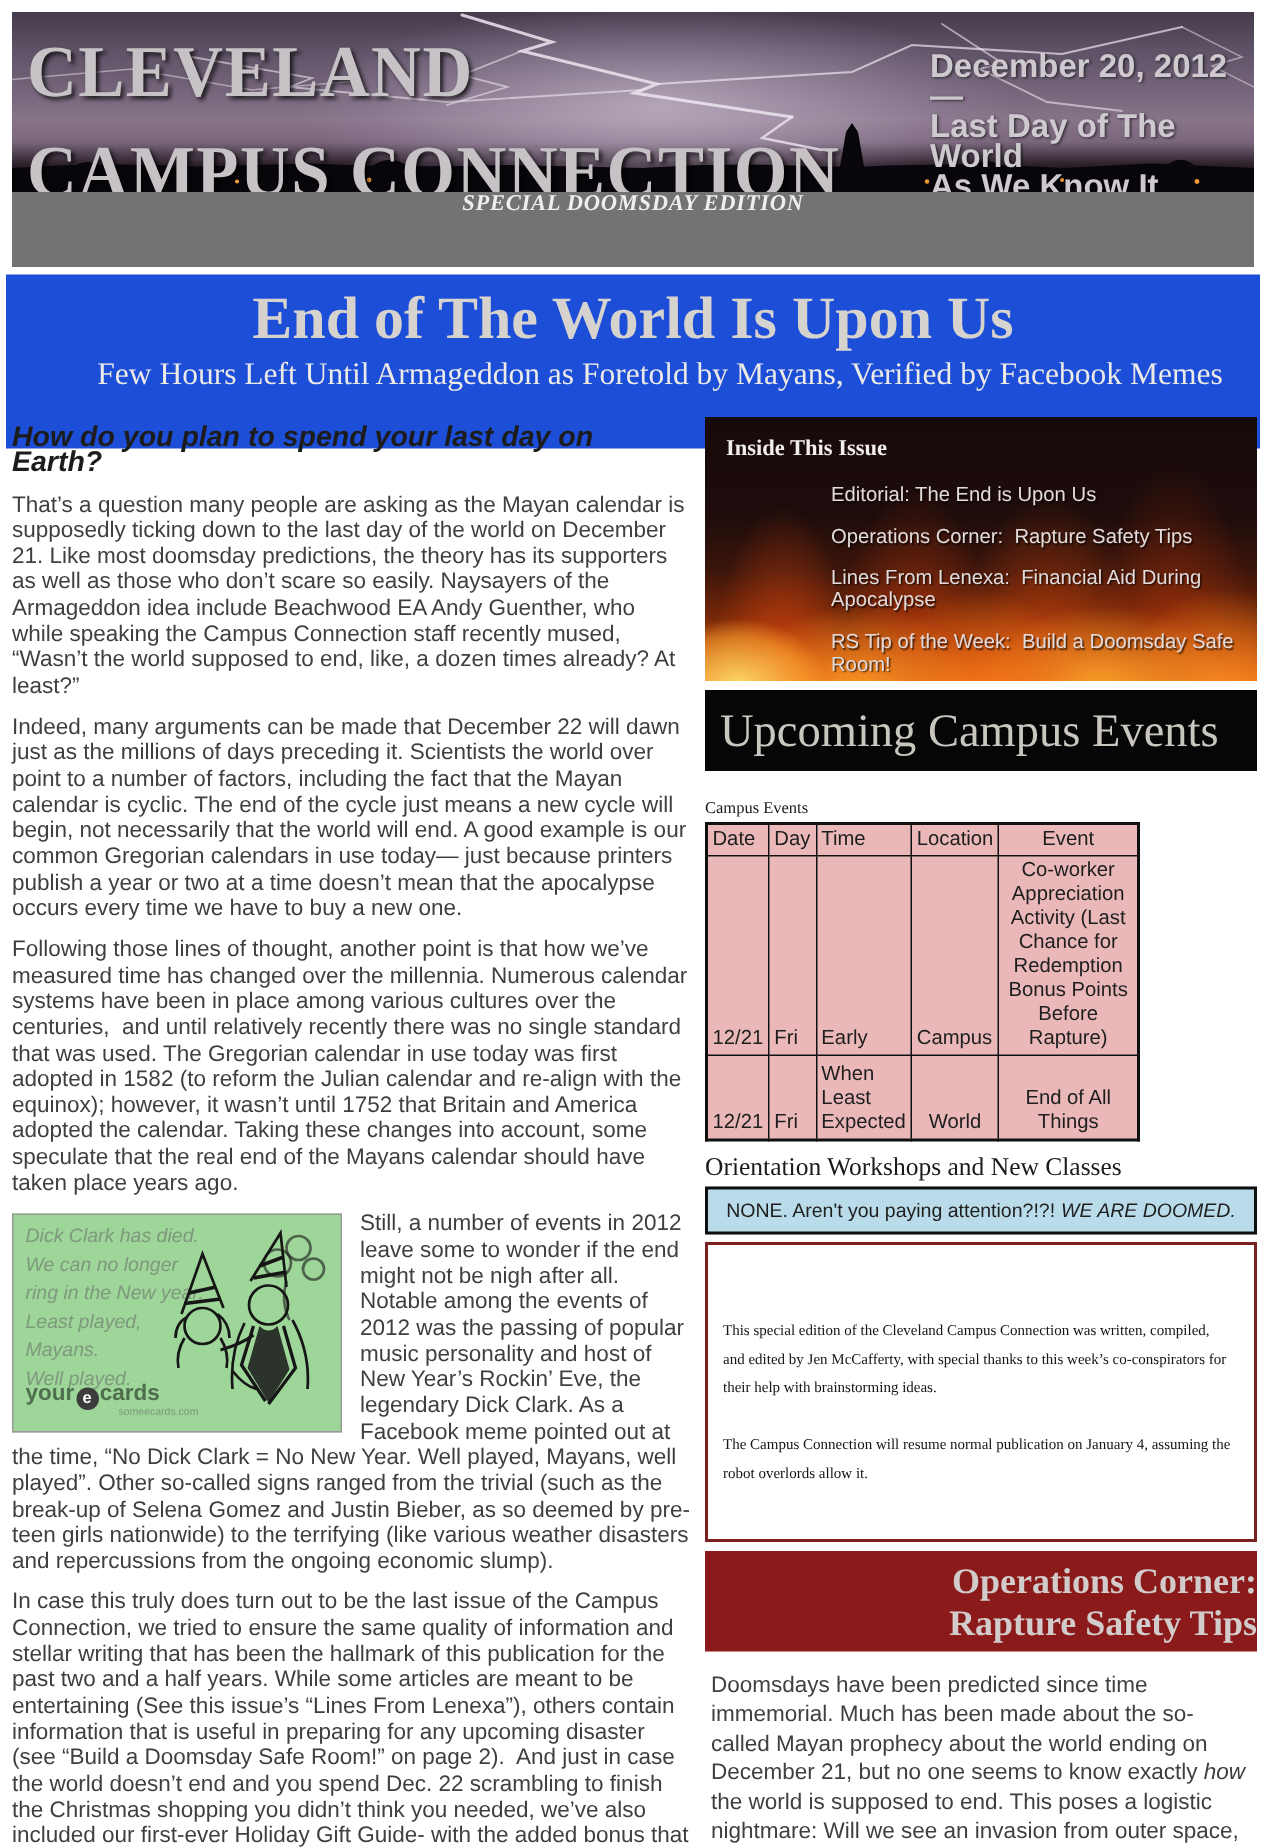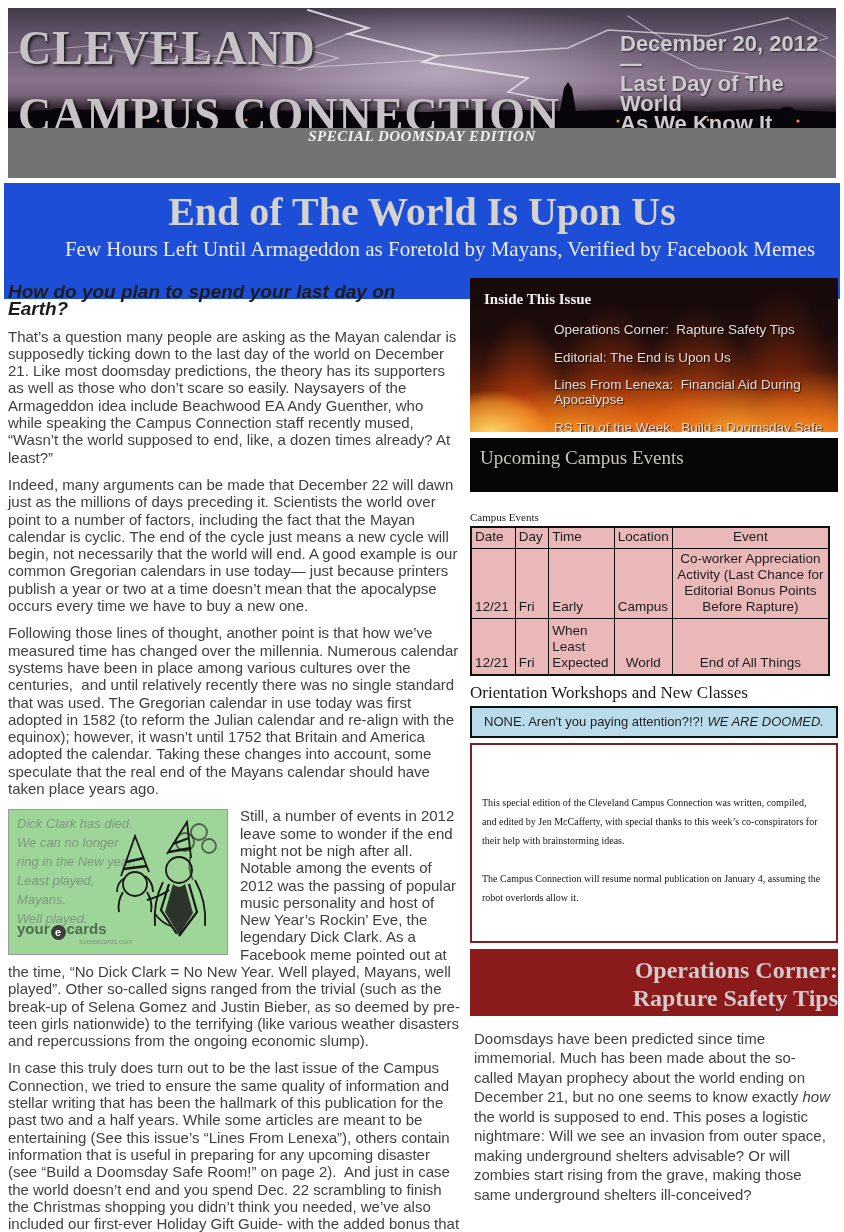--- a/index.html
+++ b/index.html
@@ -44,43 +44,43 @@
     color:#7e997e;}
   .ecard svg{position:absolute;right:0;bottom:0;}
   .ecard-brand{position:absolute;left:8px;bottom:14px;font-size:15px;font-weight:bold;color:#4e6e4e;}
   .ecard-brand .dot{display:inline-block;width:15px;height:15px;border-radius:50%;background:#3c3c3c;
     color:#fff;font-size:11px;line-height:15px;text-align:center;vertical-align:-2px;margin:0 1px;}
   .ecard-sub{position:absolute;left:70px;bottom:4px;font-size:7px;color:#7e997e;}
 
   
   .right-col{position:absolute;left:470px;top:278px;width:368px;}
 
-  .fire-box{position:relative;height:154px;overflow:hidden;
+  .fire-box{position:relative;height:176px;overflow:hidden;
     background:
       radial-gradient(ellipse 80px 60px at 6% 102%, rgba(255,225,110,.95), rgba(255,170,50,.55) 55%, transparent 75%),
       radial-gradient(ellipse 110px 85px at 28% 106%, rgba(255,160,40,.9), transparent 72%),
       radial-gradient(ellipse 95px 105px at 50% 108%, rgba(250,125,25,.85), transparent 72%),
       radial-gradient(ellipse 120px 80px at 72% 104%, rgba(255,170,45,.9), transparent 72%),
       radial-gradient(ellipse 95px 95px at 94% 104%, rgba(255,145,35,.85), transparent 72%),
       radial-gradient(ellipse 60px 150px at 14% 100%, rgba(215,70,15,.75), transparent 78%),
       radial-gradient(ellipse 70px 170px at 38% 102%, rgba(195,60,12,.7), transparent 78%),
       radial-gradient(ellipse 80px 160px at 62% 100%, rgba(210,72,15,.7), transparent 78%),
       radial-gradient(ellipse 70px 180px at 85% 100%, rgba(185,55,10,.65), transparent 80%),
       linear-gradient(to bottom,#170a0b 0%,#1e0c0b 38%,#3c150b 58%,#6f2508 74%,#aa3d08 88%,#d95d10 100%);}
   .fire-title{padding:13px 0 0 14px;font-family:"Liberation Serif",serif;font-weight:bold;
     font-size:15px;color:#f2eeee;}
   .fire-list{list-style:none;margin:14px 0 0;padding:0 6px 0 84px;}
   .fire-list li{margin-bottom:12.5px;font-size:13.5px;color:#e3dada;text-shadow:1px 1px 1px rgba(0,0,0,.7);}
 
   .events-banner{margin-top:6px;height:54px;background:#060606;}
   .events-banner span{display:inline-block;padding:9px 0 0 10px;font-family:"Liberation Serif",serif;
-    font-size:19px;color:#c9c6bf;}
+    font-size:31px;color:#c9c6bf;}
 
   .table-title{margin-top:19px;font-family:"Liberation Serif",serif;font-size:11px;color:#1a1a1a;}
-  table.events{margin-top:3px;border-collapse:collapse;border:2px solid #101010;width:360px;
+  table.events{margin-top:3px;border-collapse:collapse;border:2px solid #101010;width:290px;
     font-size:13.5px;color:#1e1e1e;padding-left:16px;}
   table.events th,table.events td{border:1px solid #101010;background:#eab8b8;
     padding:1px 3px 3px;vertical-align:bottom;text-align:left;font-weight:normal;line-height:16px;}
   table.events thead tr{height:20px;}
   table.events tr.r1{height:70px;}
   table.events tr.r2{height:56px;}
   table.events th.ev,table.events td.ev{text-align:center;}
   table.events td.ctr{text-align:center;}
 
   .workshops-title{margin-top:7px;font-family:"Liberation Serif",serif;font-size:17px;color:#1a1a1a;}
@@ -193,22 +193,22 @@
     </div>
     <p>In case this truly does turn out to be the last issue of the Campus Connection, we tried to ensure the same quality of information and stellar writing that has been the hallmark of this publication for the past two and a half years. While some articles are meant to be entertaining (See this issue’s “Lines From Lenexa”), others contain information that is useful in preparing for any upcoming disaster (see “Build a Doomsday Safe Room!” on page 2).&nbsp; And just in case the world doesn’t end and you spend Dec. 22 scrambling to finish the Christmas shopping you didn’t think you needed, we’ve also included our first-ever Holiday Gift Guide- with the added bonus that each item is Doomsday related, so you’ll be covered no matter what happens.</p>
 
   </main>
 
   <aside class="right-col">
 
     <div class="fire-box">
       <div class="fire-title">Inside This Issue</div>
       <ul class="fire-list">
+        <li>Editorial: The End is Upon Us</li>
         <li>Operations Corner:&nbsp; Rapture Safety Tips</li>
-        <li>Editorial: The End is Upon Us</li>
         <li>Lines From Lenexa:&nbsp; Financial Aid During Apocalypse</li>
         <li>RS Tip of the Week:&nbsp; Build a Doomsday Safe Room!</li>
         <li>Holiday/End of World Gift Guide</li>
         <li>Getting to Know...&nbsp; Oh, What’s the Point?/The 4 horsemen</li>
       </ul>
     </div>
 
     <div class="events-banner">
       <span>Upcoming Campus Events</span>
     </div>
@@ -231,21 +231,21 @@
           <th>Location</th>
           <th class="ev">Event</th>
         </tr>
       </thead>
       <tbody>
         <tr class="r1">
           <td>12/21</td>
           <td>Fri</td>
           <td>Early</td>
           <td>Campus</td>
-          <td class="ev">Co-worker Appreciation Activity (Last Chance for Editorial Bonus Points Before Rapture)</td>
+          <td class="ev">Co-worker Appreciation Activity (Last Chance for Redemption Bonus Points Before Rapture)</td>
         </tr>
         <tr class="r2">
           <td>12/21</td>
           <td>Fri</td>
           <td>When Least Expected</td>
           <td class="ctr">World</td>
           <td class="ev">End of All Things</td>
         </tr>
       </tbody>
     </table>

